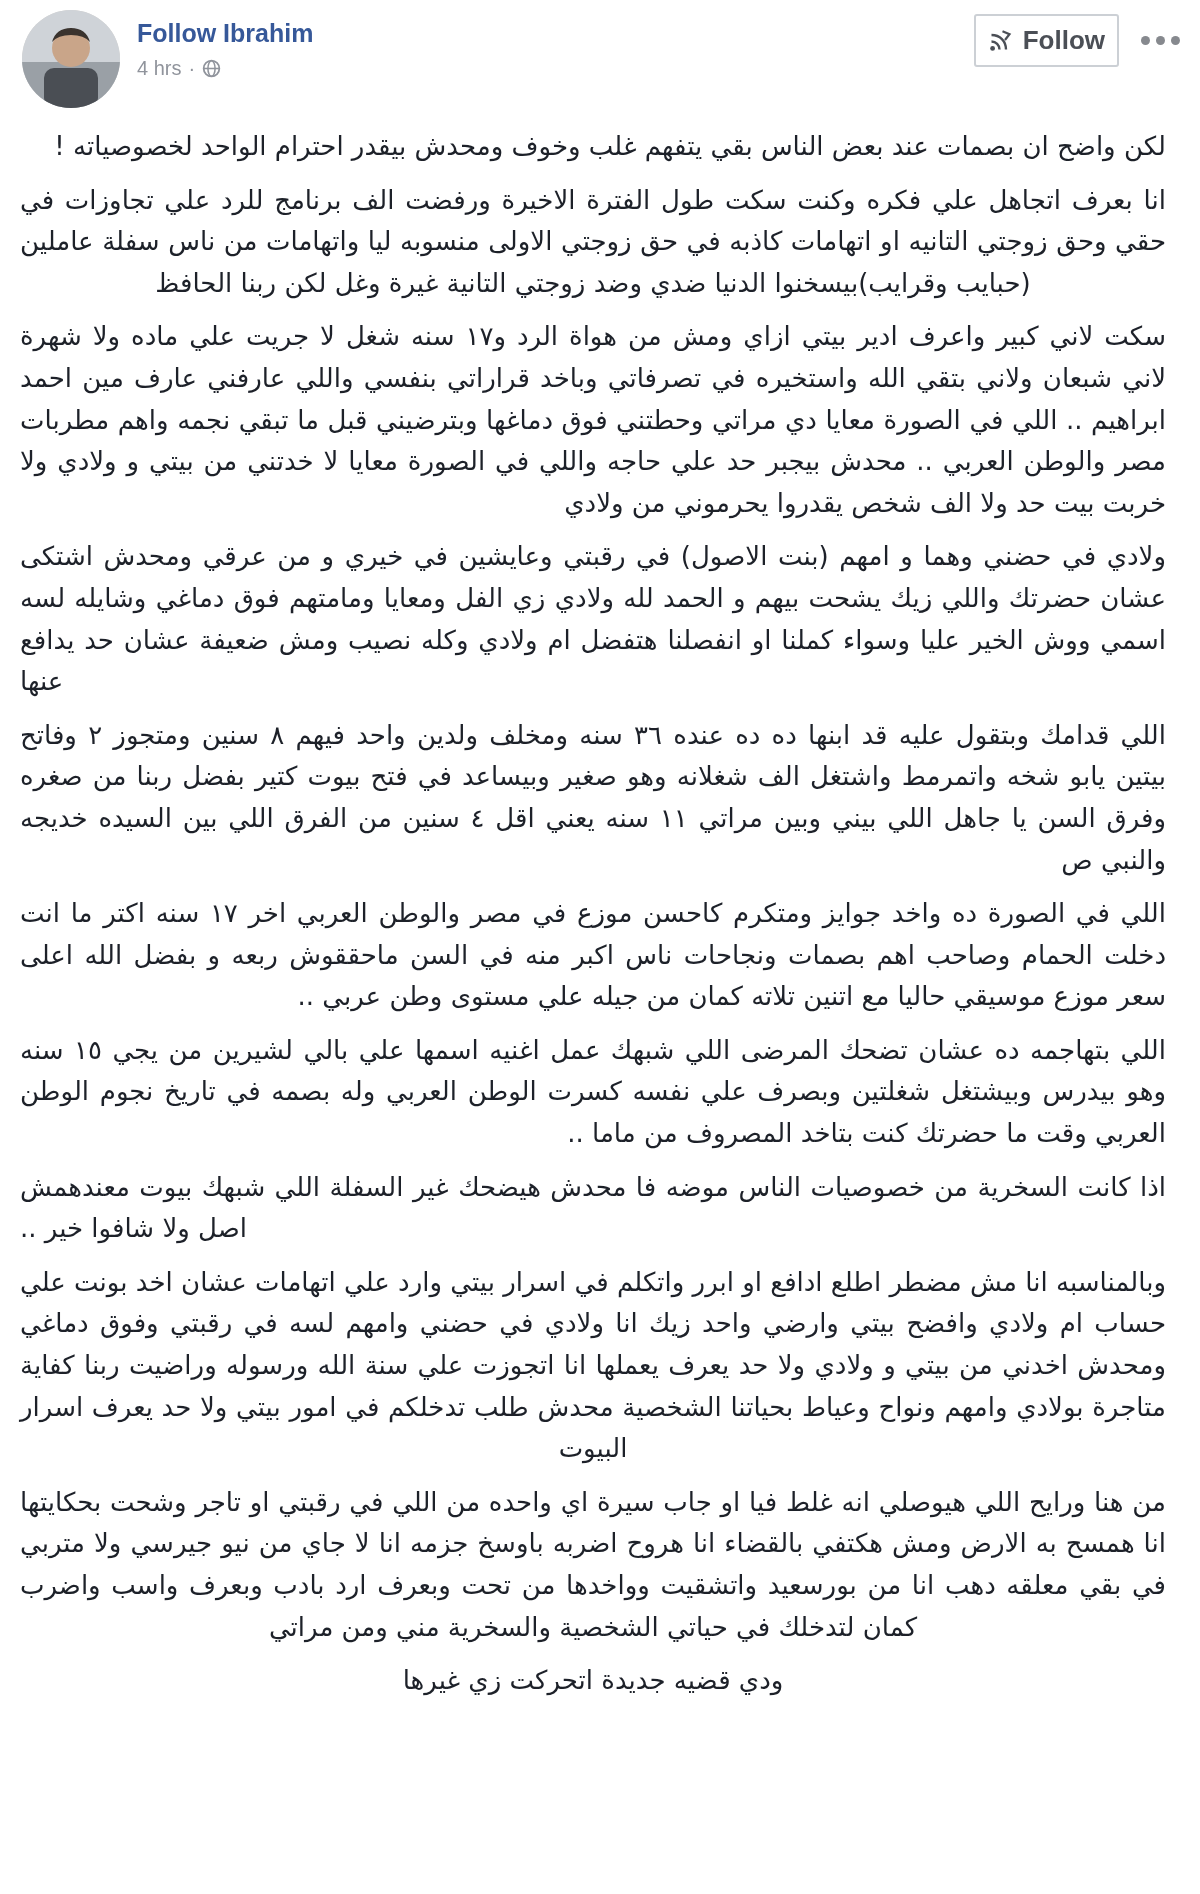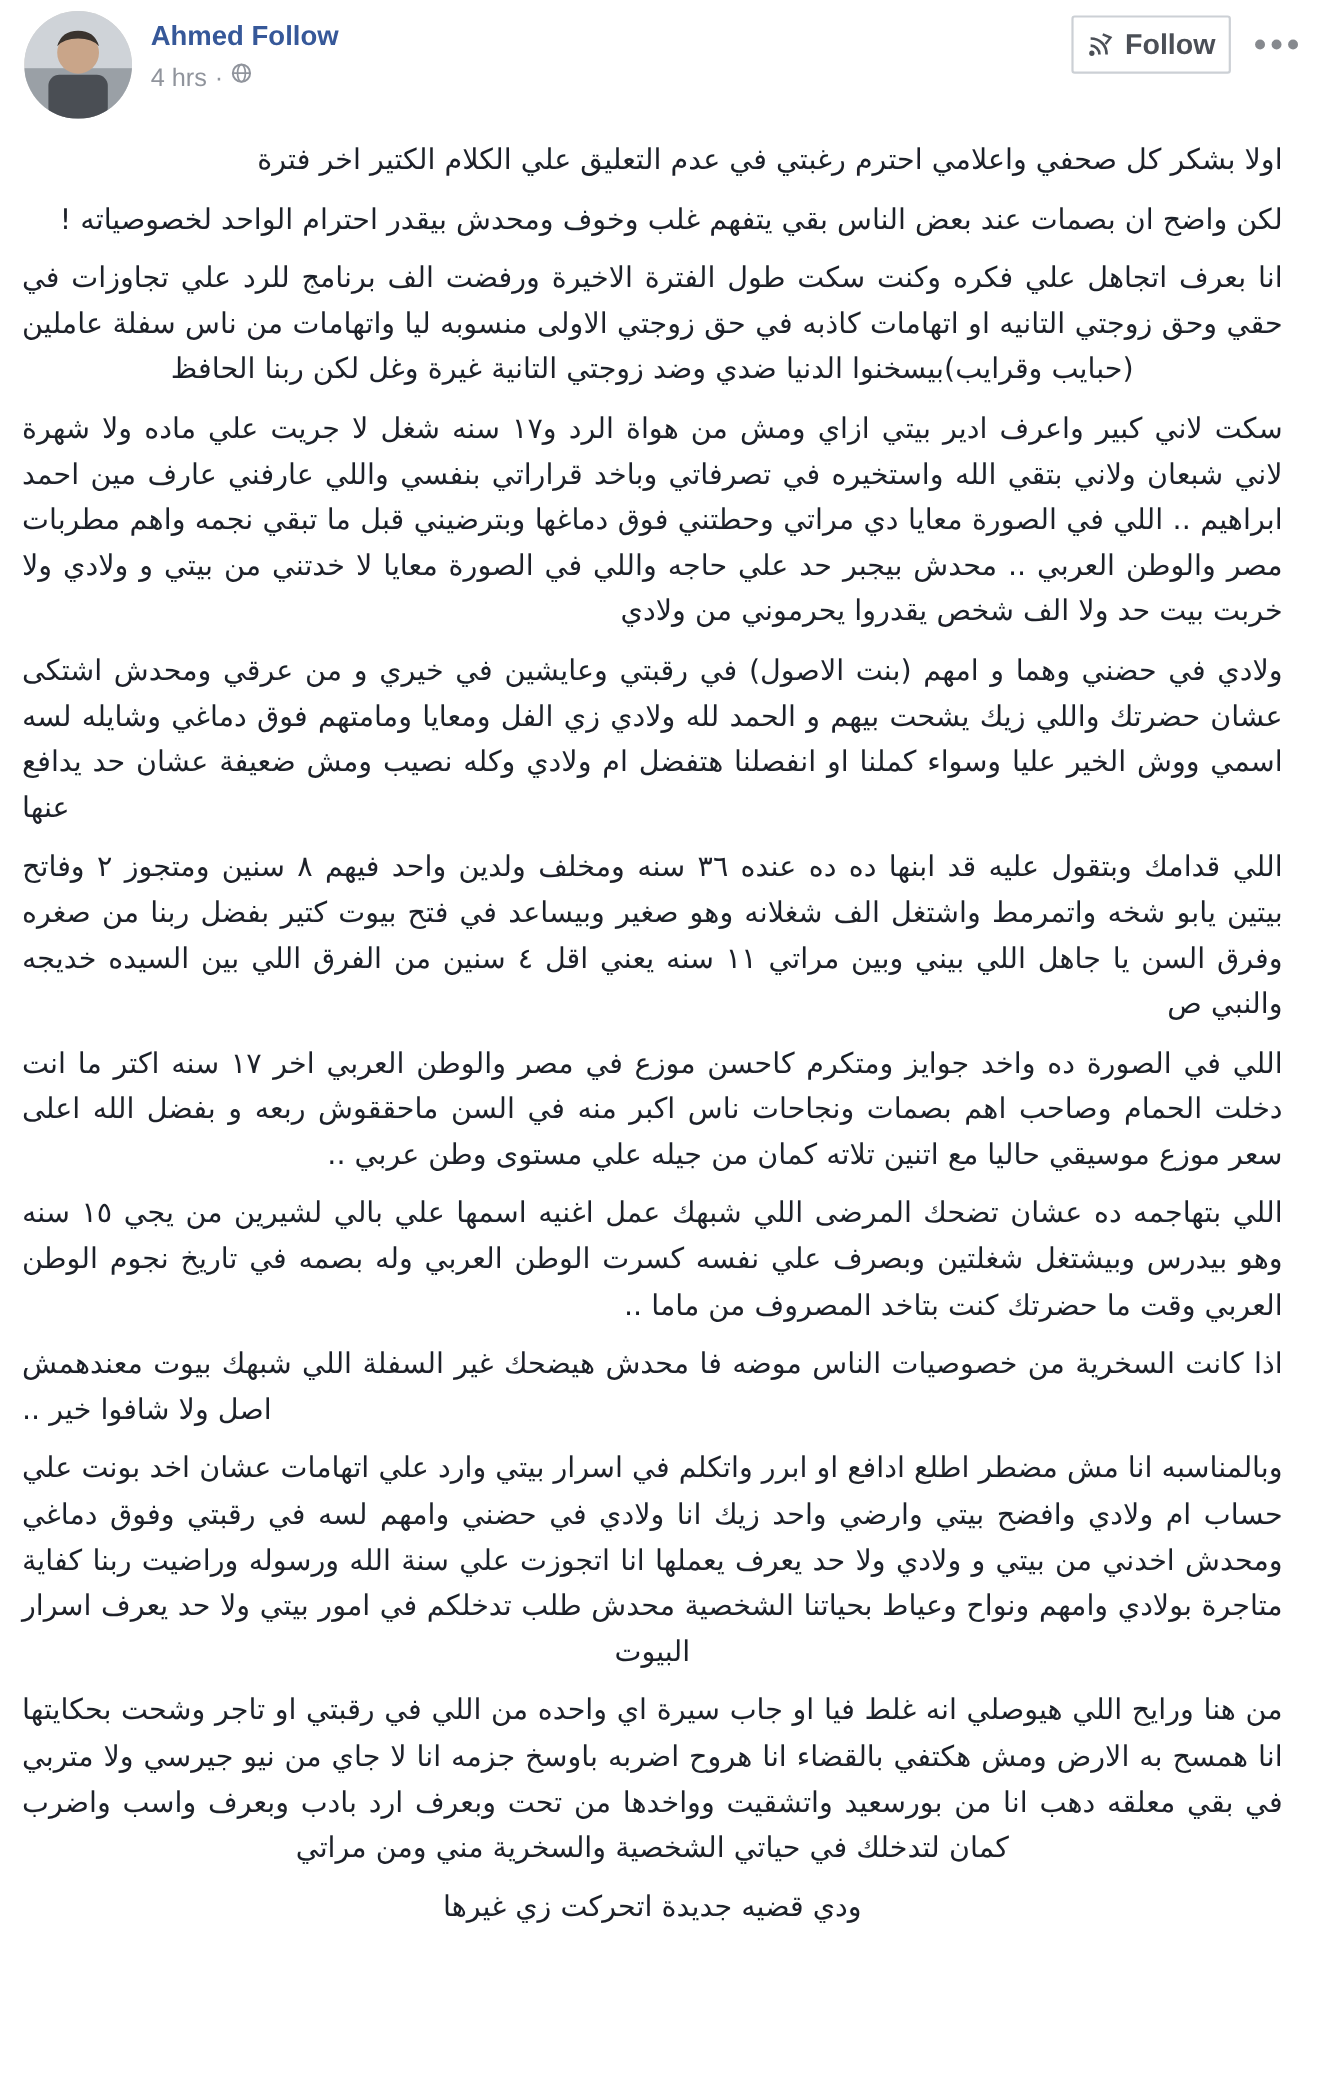--- a/index.html
+++ b/index.html
@@ -6,21 +6,21 @@
   html,body{margin:0;padding:0;background:#ffffff;}
   body{width:1200px;font-family:"Liberation Sans",sans-serif;}
   .card{width:1200px;min-height:1894px;box-sizing:border-box;background:#fff;}
 
   
   .header{display:flex;align-items:flex-start;padding:10px 18px 4px 22px;position:relative;}
   .avatar{width:98px;height:98px;border-radius:50%;overflow:hidden;flex:0 0 auto;background:#d8d4cf;display:block;border:none;padding:0;cursor:pointer;}
   .avatar svg{display:block;width:100%;height:100%;}
   .id-block{margin-left:17px;padding-top:10px;}
   .author{color:#365899;font-weight:bold;font-size:25px;line-height:1.1;text-decoration:none;display:inline-block;cursor:pointer;}
-  .meta{margin-top:9px;color:#90949c;font-size:23px;display:flex;gap:7px;}
+  .meta{margin-top:9px;color:#90949c;font-size:20px;display:flex;align-items:center;gap:7px;}
   .meta .ts{cursor:pointer;}
   .meta svg{display:block;}
 
   .controls{position:absolute;right:16px;top:14px;display:flex;align-items:center;gap:18px;}
   .follow-btn{display:inline-flex;align-items:center;gap:11px;background:#fff;border:2px solid #ccd0d5;border-radius:3px;
     padding:9px 12px;font-size:26px;font-weight:bold;color:#4b4f56;font-family:"Liberation Sans",sans-serif;cursor:pointer;}
   .follow-btn svg{display:block;}
   .more-btn{display:flex;align-items:center;gap:6px;background:none;border:none;padding:12px 4px;cursor:pointer;}
   .more-btn .dot{width:9px;height:9px;border-radius:50%;background:#86898e;}
 
@@ -42,21 +42,21 @@
       <svg viewBox="0 0 98 98">
         <rect width="98" height="98" fill="#cfd3d8"></rect>
         <rect y="52" width="98" height="46" fill="#9aa0a6"></rect>
         <rect x="22" y="58" width="54" height="40" rx="10" fill="#4a4e54"></rect>
         <circle cx="49" cy="38" r="19" fill="#c9a589"></circle>
         <path d="M30 32 q4 -14 19 -14 q15 0 19 14 q-6 -7 -19 -7 q-13 0 -19 7 Z" fill="#3a332e"></path>
       </svg>
     </button>
 
     <div class="id-block">
-      <a class="author">Ahmed Follow</a>
+      <a class="author">Follow Ibrahim</a>
       <div class="meta">
         <span class="ts">4 hrs</span>
         <span>·</span>
         <svg width="19" height="19" viewBox="0 0 16 16">
           <circle cx="8" cy="8" r="6.6" fill="none" stroke="#90949c" stroke-width="1.5"></circle>
           <ellipse cx="8" cy="8" rx="3" ry="6.6" fill="none" stroke="#90949c" stroke-width="1.3"></ellipse>
           <line x1="1.5" y1="8" x2="14.5" y2="8" stroke="#90949c" stroke-width="1.3"></line>
         </svg>
       </div>
     </div>
@@ -73,21 +73,20 @@
       </button>
       <button class="more-btn" aria-label="more options">
         <span class="dot"></span>
         <span class="dot"></span>
         <span class="dot"></span>
       </button>
     </div>
   </div>
 
   <div class="post-body" dir="rtl" lang="ar">
-    <p>اولا بشكر كل صحفي واعلامي احترم رغبتي في عدم التعليق علي الكلام الكتير اخر فترة</p>
     <p>لكن واضح ان بصمات عند بعض الناس بقي يتفهم غلب وخوف ومحدش بيقدر احترام الواحد لخصوصياته !</p>
     <p class="last-center">انا بعرف اتجاهل علي فكره وكنت سكت طول الفترة الاخيرة ورفضت الف برنامج للرد علي تجاوزات في حقي وحق زوجتي التانيه او اتهامات كاذبه في حق زوجتي الاولى منسوبه ليا واتهامات من ناس سفلة عاملين (حبايب وقرايب)بيسخنوا الدنيا ضدي وضد زوجتي التانية غيرة وغل لكن ربنا الحافظ</p>
     <p>سكت لاني كبير واعرف ادير بيتي ازاي ومش من هواة الرد و١٧ سنه شغل لا جريت علي ماده ولا شهرة لاني شبعان ولاني بتقي الله واستخيره في تصرفاتي وباخد قراراتي بنفسي واللي عارفني عارف مين احمد ابراهيم .. اللي في الصورة معايا دي مراتي وحطتني فوق دماغها وبترضيني قبل ما تبقي نجمه واهم مطربات مصر والوطن العربي .. محدش بيجبر حد علي حاجه واللي في الصورة معايا لا خدتني من بيتي و ولادي ولا خربت بيت حد ولا الف شخص يقدروا يحرموني من ولادي</p>
     <p class="last-left">ولادي في حضني وهما و امهم (بنت الاصول) في رقبتي وعايشين في خيري و من عرقي ومحدش اشتكى عشان حضرتك واللي زيك يشحت بيهم و الحمد لله ولادي زي الفل ومعايا ومامتهم فوق دماغي وشايله لسه اسمي ووش الخير عليا وسواء كملنا او انفصلنا هتفضل ام ولادي وكله نصيب ومش ضعيفة عشان حد يدافع عنها</p>
     <p>اللي قدامك وبتقول عليه قد ابنها ده ده عنده ٣٦ سنه ومخلف ولدين واحد فيهم ٨ سنين ومتجوز ٢ وفاتح بيتين يابو شخه واتمرمط واشتغل الف شغلانه وهو صغير وبيساعد في فتح بيوت كتير بفضل ربنا من صغره وفرق السن يا جاهل اللي بيني وبين مراتي ١١ سنه يعني اقل ٤ سنين من الفرق اللي بين السيده خديجه والنبي ص</p>
     <p>اللي في الصورة ده واخد جوايز ومتكرم كاحسن موزع في مصر والوطن العربي اخر ١٧ سنه اكتر ما انت دخلت الحمام وصاحب اهم بصمات ونجاحات ناس اكبر منه في السن ماحققوش ربعه و بفضل الله اعلى سعر موزع موسيقي حاليا مع اتنين تلاته كمان من جيله علي مستوى وطن عربي ..</p>
     <p>اللي بتهاجمه ده عشان تضحك المرضى اللي شبهك عمل اغنيه اسمها علي بالي لشيرين من يجي ١٥ سنه وهو بيدرس وبيشتغل شغلتين وبصرف علي نفسه كسرت الوطن العربي وله بصمه في تاريخ نجوم الوطن العربي وقت ما حضرتك كنت بتاخد المصروف من ماما ..</p>
     <p class="last-left">اذا كانت السخرية من خصوصيات الناس موضه فا محدش هيضحك غير السفلة اللي شبهك بيوت معندهمش اصل ولا شافوا خير ..</p>
     <p class="last-center">وبالمناسبه انا مش مضطر اطلع ادافع او ابرر واتكلم في اسرار بيتي وارد علي اتهامات عشان اخد بونت علي حساب ام ولادي وافضح بيتي وارضي واحد زيك انا ولادي في حضني وامهم لسه في رقبتي وفوق دماغي ومحدش اخدني من بيتي و ولادي ولا حد يعرف يعملها انا اتجوزت علي سنة الله ورسوله وراضيت ربنا كفاية متاجرة بولادي وامهم ونواح وعياط بحياتنا الشخصية محدش طلب تدخلكم في امور بيتي ولا حد يعرف اسرار البيوت</p>
     <p class="last-center">من هنا ورايح اللي هيوصلي انه غلط فيا او جاب سيرة اي واحده من اللي في رقبتي او تاجر وشحت بحكايتها انا همسح به الارض ومش هكتفي بالقضاء انا هروح اضربه باوسخ جزمه انا لا جاي من نيو جيرسي ولا متربي في بقي معلقه دهب انا من بورسعيد واتشقيت وواخدها من تحت وبعرف ارد بادب وبعرف واسب واضرب كمان لتدخلك في حياتي الشخصية والسخرية مني ومن مراتي</p>

